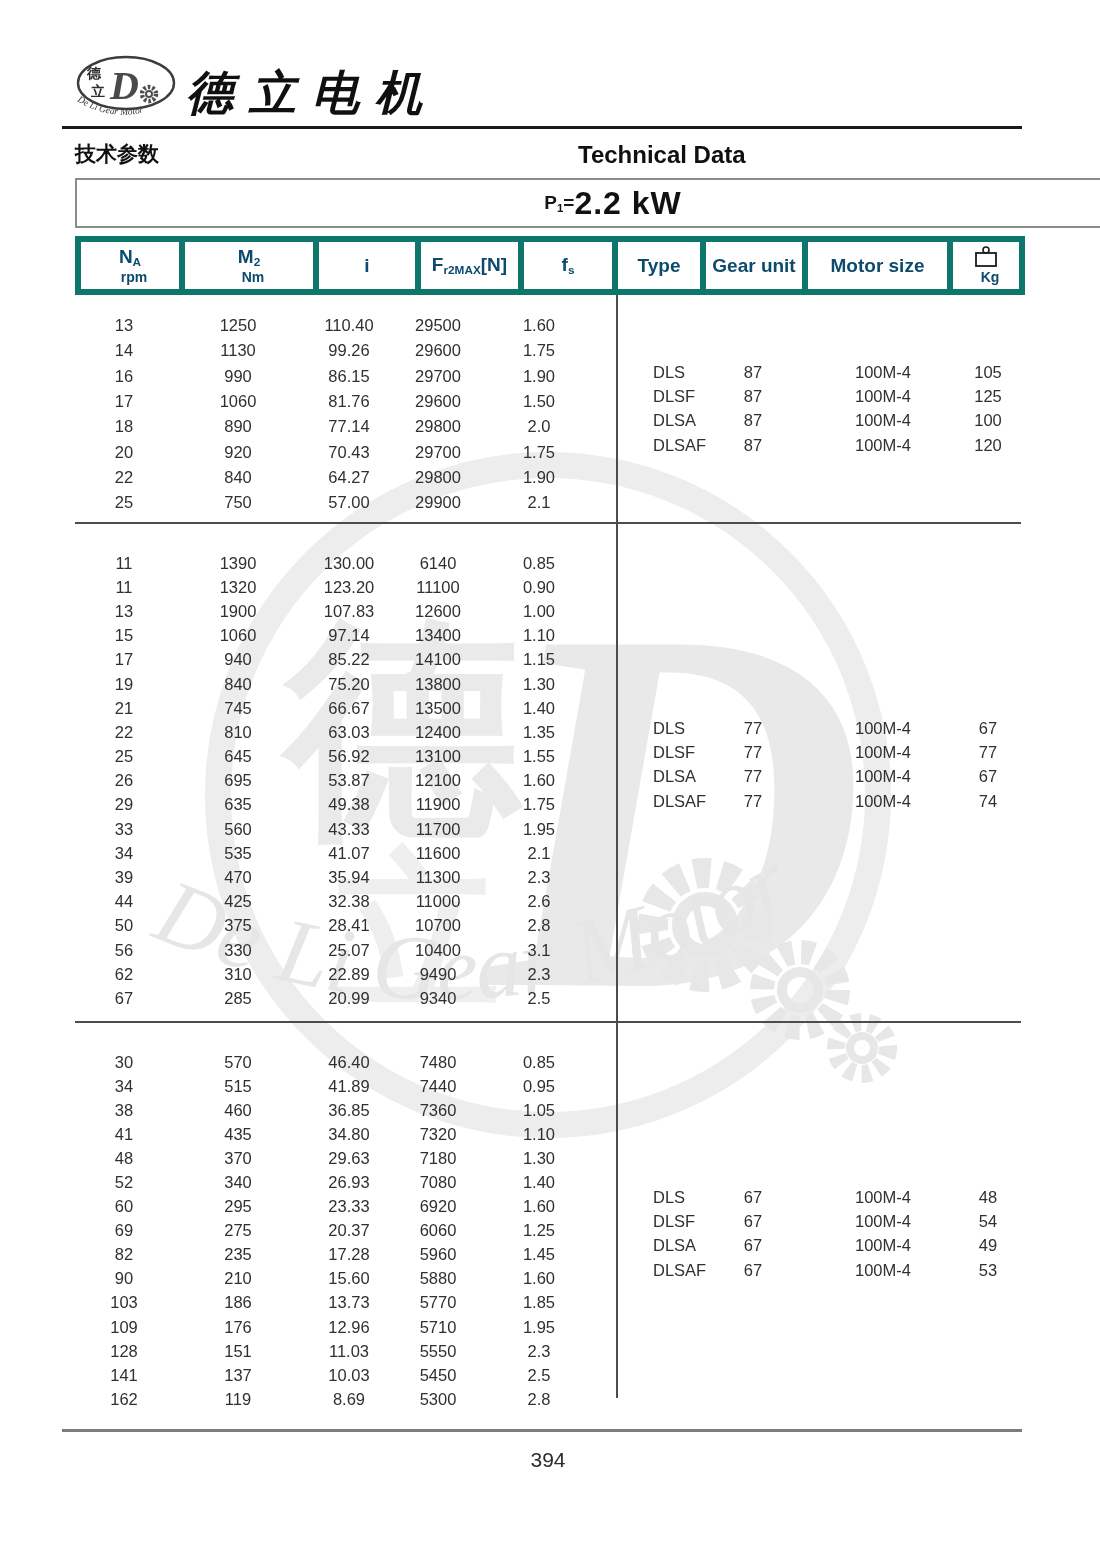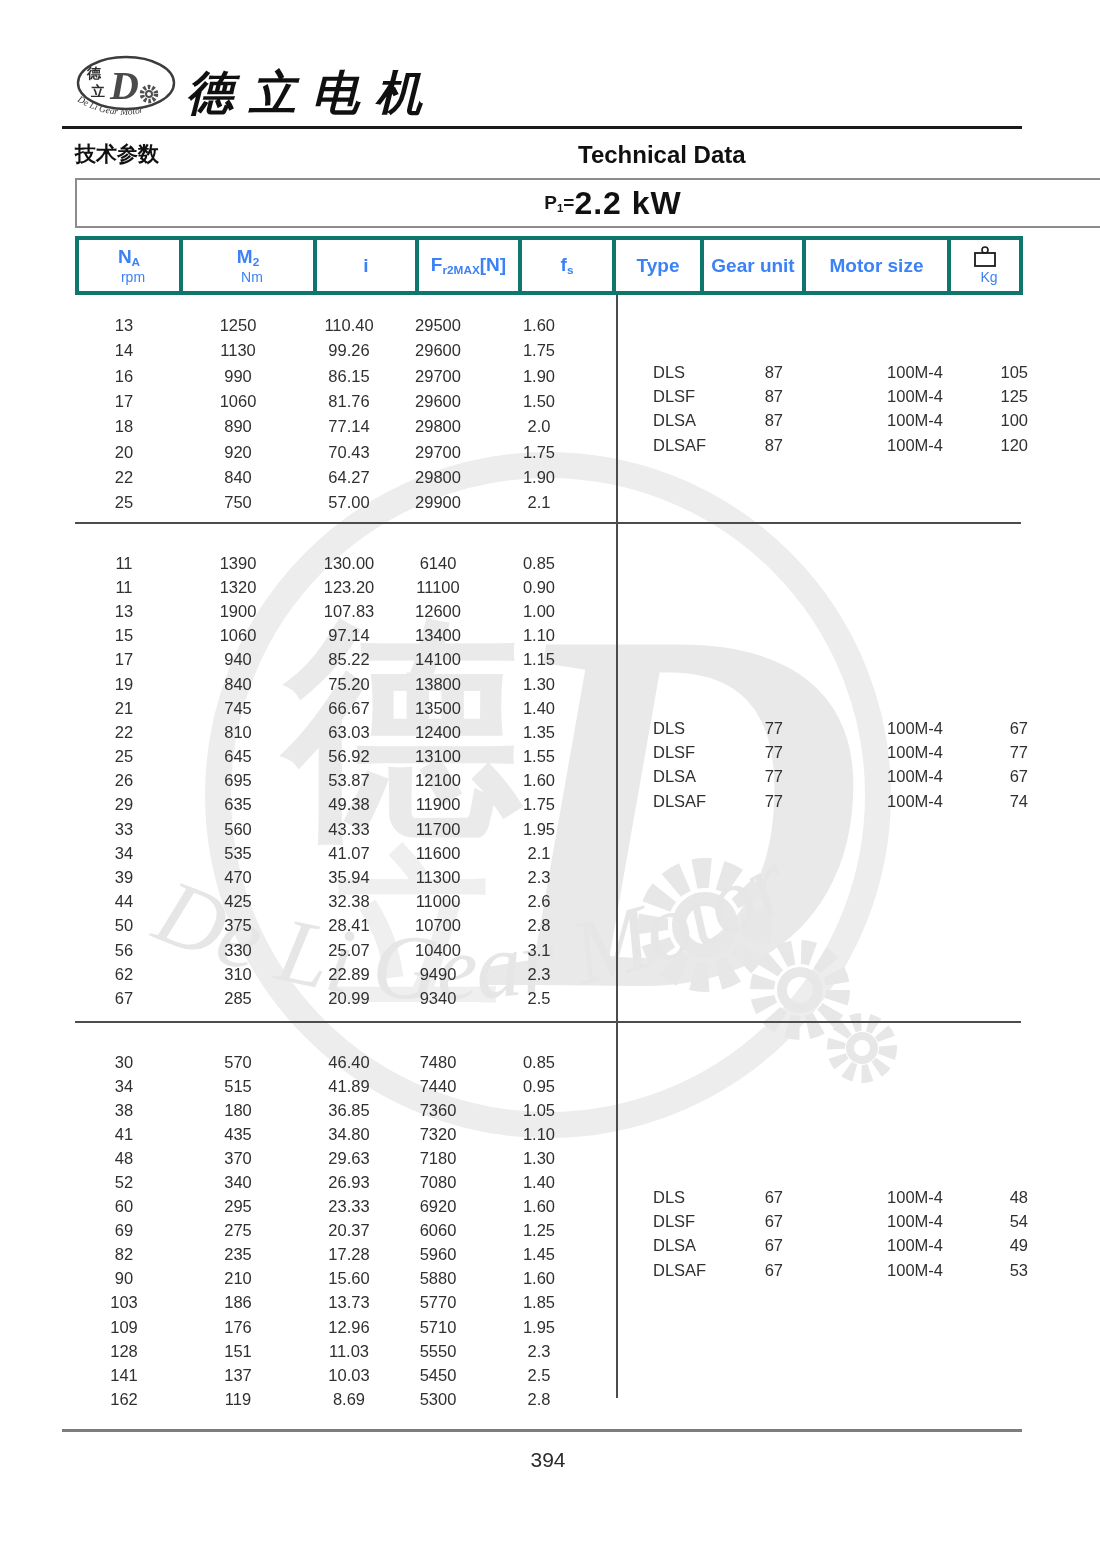--- a/index.html
+++ b/index.html
@@ -22,43 +22,43 @@
   .power-box{
     position:absolute;left:75px;top:178px;width:1076px;height:50px;border:2px solid #8c8c8c;
     display:flex;align-items:center;justify-content:center;background:transparent;z-index:2;box-sizing:border-box;
   }
   .p-small{font-size:19px;font-weight:bold;color:#161616;}
   .p-small .sub{font-size:0.6em;}
   .p-big{font-size:32px;font-weight:bold;letter-spacing:1px;color:#111;}
   
   .htable{position:absolute;left:75px;top:236px;z-index:2;border-collapse:collapse;table-layout:fixed;width:944px;height:59px;}
   .htable td{
-    border:4px solid #0f766e;text-align:center;vertical-align:middle;padding:2px 0;
-    font-weight:bold;color:#3b82f6;line-height:1.15;
+    border:6px solid #0f766e;text-align:center;vertical-align:middle;padding:2px 0;
+    font-weight:bold;color:#0c4a6e;line-height:1.15;
   }
   .h-main{font-size:19px;}
-  .h-unit{font-size:14px;font-weight:normal;padding-left:8px;}
+  .h-unit{font-size:14px;font-weight:bold;padding-left:8px;}
   .sub{font-size:0.62em;vertical-align:-0.22em;}
   .kg-ic{display:block;margin:0 auto 1px auto;}
   
   .vline{position:absolute;left:616px;top:295px;width:2px;height:1103px;background:#4c4c4c;z-index:1;}
   .sep{position:absolute;left:75px;width:946px;height:2px;background:#4c4c4c;z-index:1;}
   .sep1{top:522px;} .sep2{top:1021px;}
   .rule-bottom{position:absolute;left:62px;top:1429px;width:960px;height:3px;background:#7d7d7d;z-index:1;}
   
   .data-block{position:absolute;left:75px;width:522px;z-index:2;}
   .b1{top:313px;--pitch:25.3px;} .b2{top:551px;--pitch:24.2px;} .b3{top:1050px;--pitch:24.1px;}
   .drow{display:flex;height:var(--pitch);align-items:center;}
   .dcell{display:block;text-align:center;font-size:16.5px;color:#303030;}
   .c0{width:98px;} .c1{width:130px;} .c2{width:92px;} .c3{width:86px;} .c4{width:116px;}
   
   .type-block{position:absolute;left:616px;width:420px;z-index:2;}
   .t1{top:360px;} .t2{top:716px;} .t3{top:1185px;}
   .trow{position:relative;height:24.2px;}
-  .trow span{position:absolute;top:50%;transform:translateY(-50%);font-size:16.5px;color:#303030;text-align:right;}
+  .trow span{position:absolute;top:50%;transform:translateY(-50%);font-size:16.5px;color:#303030;}
   .t-type{left:37px;}
   .t-gear{left:107px;width:60px;text-align:center;}
   .t-motor{left:207px;width:120px;text-align:center;}
   .t-kg{left:332px;width:80px;text-align:center;}
   
   .page-num{position:absolute;left:498px;top:1448px;width:100px;text-align:center;font-size:21px;color:#2b2b2b;z-index:2;}
   .wm-script{font-family:"Liberation Serif", serif;font-style:italic;}
 </style>
 </head>
 <body>
@@ -374,21 +374,21 @@
       </div>
       <div class="drow">
         <span class="dcell c0">34</span>
         <span class="dcell c1">515</span>
         <span class="dcell c2">41.89</span>
         <span class="dcell c3">7440</span>
         <span class="dcell c4">0.95</span>
       </div>
       <div class="drow">
         <span class="dcell c0">38</span>
-        <span class="dcell c1">180</span>
+        <span class="dcell c1">460</span>
         <span class="dcell c2">36.85</span>
         <span class="dcell c3">7360</span>
         <span class="dcell c4">1.05</span>
       </div>
       <div class="drow">
         <span class="dcell c0">41</span>
         <span class="dcell c1">435</span>
         <span class="dcell c2">34.80</span>
         <span class="dcell c3">7320</span>
         <span class="dcell c4">1.10</span>

